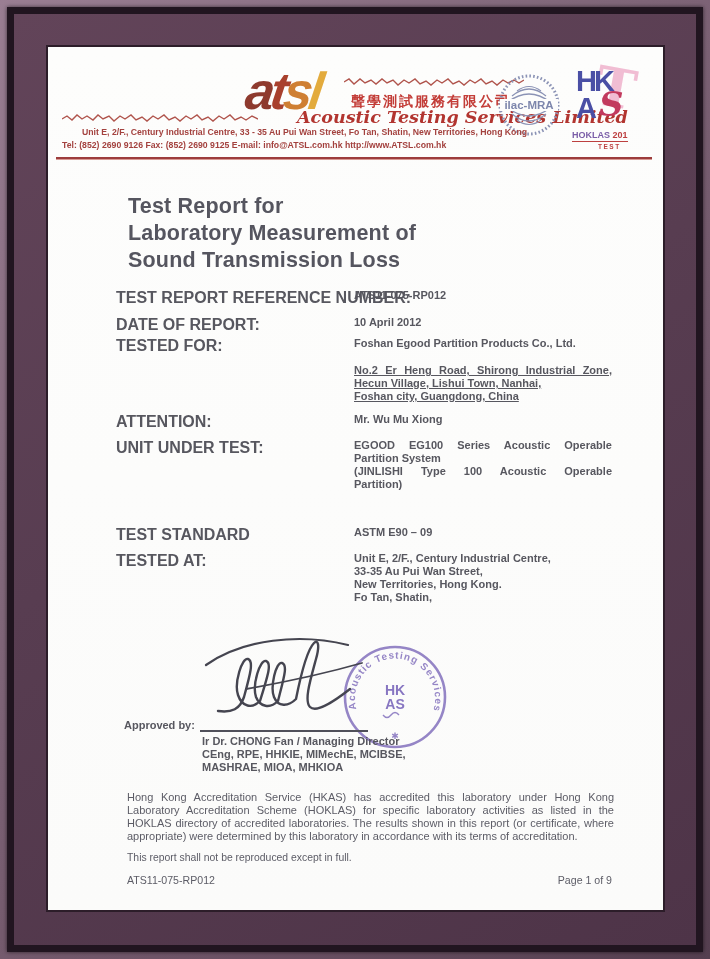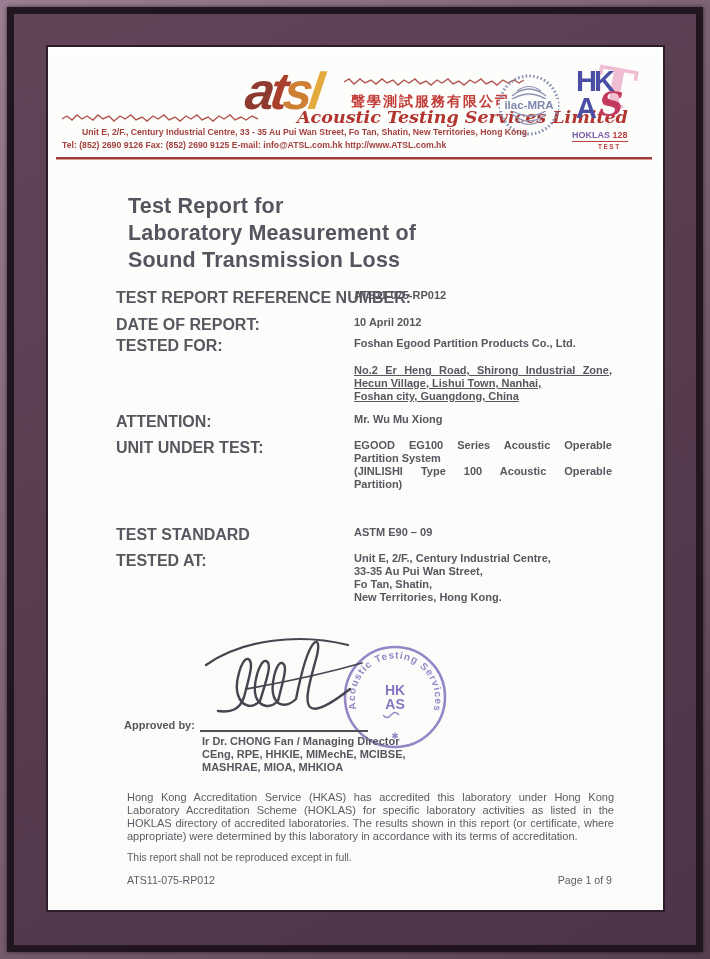--- a/index.html
+++ b/index.html
@@ -115,21 +115,21 @@
       <path d="M 20,47 Q 32,56 44,47" fill="none" stroke="#8b93b5" stroke-width="1.1"></path>
       <rect x="3" y="26" width="58" height="12" fill="#fdfdfc"></rect>
       <text x="32" y="36" text-anchor="middle" font-size="11.5" font-weight="bold" fill="#7d86ac" font-family="Liberation Sans, sans-serif">ilac-MRA</text>
     </svg>
 
     <div class="abs hkas">
       <span class="tt">T</span>
       <span class="hk">HK</span>
       <span class="aa">A</span>
       <span class="ss">S</span>
-      <span class="hoklas"><span>HOKLAS </span><b>128</b></span>
+      <span class="hoklas"><span>HOKLAS </span><b>201</b></span>
       <span class="test">TEST</span>
     </div>
 
     <div class="abs hdr-addr" style="top:80px;margin-left:20px;">Unit E, 2/F., Century Industrial Centre, 33 - 35 Au Pui Wan Street, Fo Tan, Shatin, New Territories, Hong Kong</div>
     <div class="abs hdr-addr" style="top:93px;">Tel: (852) 2690 9126      Fax: (852) 2690 9125      E-mail: info@ATSL.com.hk      http://www.ATSL.com.hk</div>
     <div class="abs red-rule"></div>
 
     <div class="abs title doc">
       <div>Test Report for</div>
       <div>Laboratory Measurement of</div>
@@ -161,22 +161,22 @@
       <div class="vline">Partition)</div>
     </div>
 
     <div class="abs lbl doc" style="top:479px;">TEST STANDARD</div>
     <div class="abs val doc" style="top:479px;">ASTM E90 – 09</div>
 
     <div class="abs lbl doc" style="top:505px;text-align:center;">TESTED AT:</div>
     <div class="abs val doc" style="top:505px;">
       <div class="vline">Unit E, 2/F., Century Industrial Centre,</div>
       <div class="vline">33-35 Au Pui Wan Street,</div>
+      <div class="vline">New Territories, Hong Kong.</div>
       <div class="vline">Fo Tan, Shatin,</div>
-      <div class="vline">New Territories, Hong Kong.</div>
     </div>
 
     <svg class="abs stamp" viewBox="0 0 108 108">
       <circle cx="54" cy="54" r="50" fill="none" stroke="#8d7cc2" stroke-width="2.6"></circle>
       <defs>
         <path id="stampArc" d="M 16,68 A 40,40 0 1 1 92,68" fill="none"></path>
       </defs>
       <text font-size="10" font-weight="bold" fill="#8d7cc2" font-family="Liberation Sans, sans-serif" letter-spacing="1">
         <textPath href="#stampArc" startOffset="2">Acoustic Testing Services Limited</textPath>
       </text>

